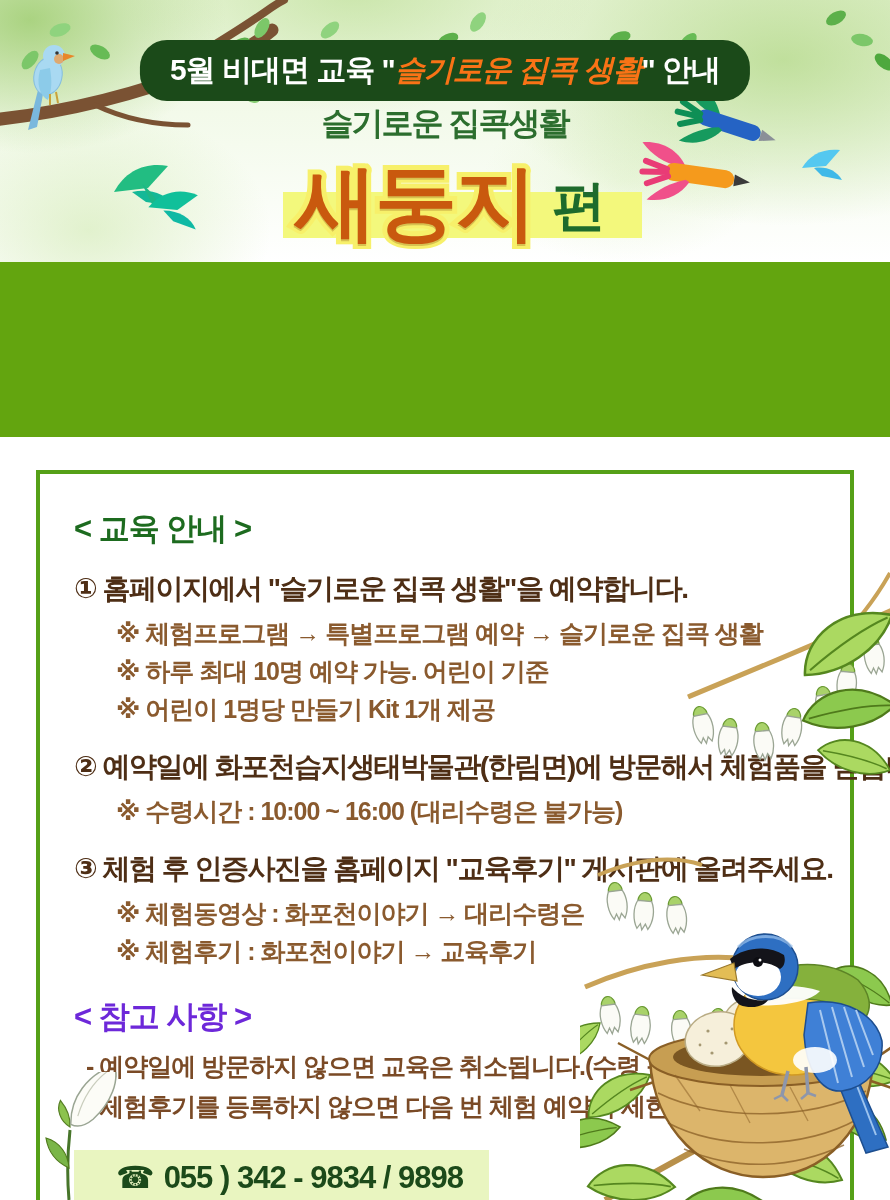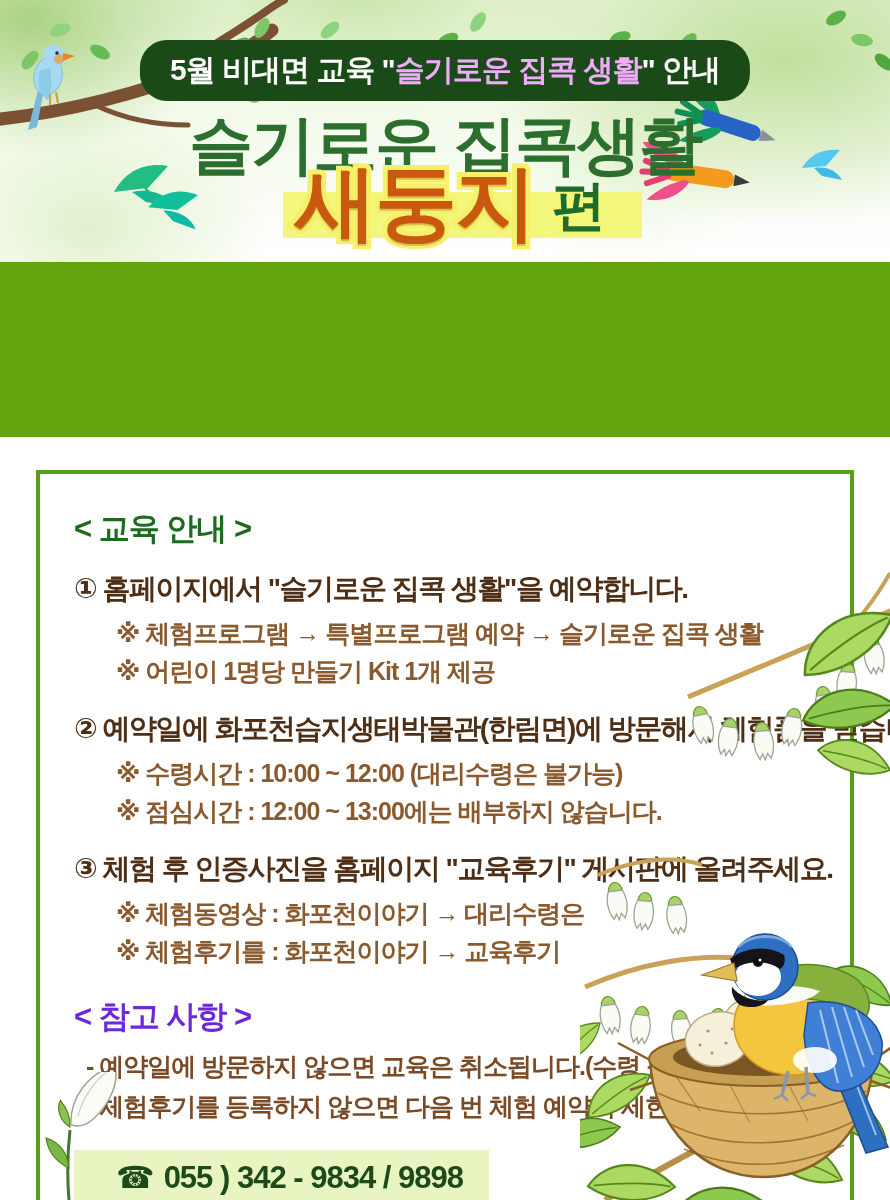--- a/index.html
+++ b/index.html
@@ -13,24 +13,24 @@
       radial-gradient(ellipse 330px 170px at 40% -10px, rgba(181,219,139,.60), rgba(181,219,139,0) 72%),
       radial-gradient(ellipse 420px 230px at 88% 60px, rgba(167,210,118,.65), rgba(167,210,118,0) 72%),
       radial-gradient(ellipse 260px 180px at 10% 230px, rgba(203,231,168,.55), rgba(203,231,168,0) 70%),
       radial-gradient(ellipse 200px 120px at 70% 180px, rgba(214,237,184,.35), rgba(214,237,184,0) 70%),
       linear-gradient(180deg,#ebf6dc 0%,#f5fbee 55%,#ffffff 100%);}
   .top-deco{position:absolute;left:0;top:0;width:890px;height:262px;pointer-events:none;}
 
   .top-banner{position:absolute;left:50%;top:40px;transform:translateX(-50%);
     background:#1b4a19;color:#fff;font-size:30px;font-weight:bold;white-space:nowrap;
     padding:10px 30px;border-radius:27px;letter-spacing:-1px;}
-  .top-banner .hl{color:#f0abfc;}
+  .top-banner .hl{color:#f97316;font-style:italic;}
 
   .page-title{position:absolute;left:0;right:0;top:102px;text-align:center;
-    font-size:64px;font-weight:bold;color:#2c6e2e;letter-spacing:-2px;}
+    font-size:32px;font-weight:bold;color:#2c6e2e;letter-spacing:-2px;}
 
   .badge-box{position:absolute;left:283px;top:192px;width:359px;height:46px;background:#f3f87c;}
   .badge-main,.badge-main-stroke{position:absolute;left:295px;top:162px;font-size:82px;font-weight:bold;
     letter-spacing:-2px;line-height:1;}
   .badge-main-stroke{-webkit-text-stroke:10px #f7f06a;color:transparent;}
   .badge-main{color:#c9590e;text-shadow:0 2px 0 rgba(120,50,5,.25);}
   .badge-suffix{position:absolute;left:552px;top:178px;font-size:54px;font-weight:bold;color:#1e6b2c;line-height:1;}
 
   
   .info-band{position:absolute;left:0;top:262px;width:890px;height:175px;background:#63a50f;}
@@ -171,33 +171,33 @@
       <div class="row-text"><span>2021년 </span><span class="yl">5월 1일</span><span> – </span><span class="yl">31일</span><span>(월요일 제외)</span></div>
     </div>
   </div>
 
   <div class="guide-box">
     <div class="guide-title">&lt; 교육 안내 &gt;</div>
 
     <div class="section">
       <div class="section-heading">① 홈페이지에서 "슬기로운 집콕 생활"을 예약합니다.</div>
       <div class="section-item">※ 체험프로그램 → 특별프로그램 예약 → 슬기로운 집콕 생활</div>
+      <div class="section-item">※ 하루 최대 10명 예약 가능. 어린이 기준</div>
       <div class="section-item">※ 어린이 1명당 만들기 Kit 1개 제공</div>
     </div>
 
     <div class="section">
       <div class="section-heading">② 예약일에 화포천습지생태박물관(한림면)에 방문해서 체험품을 받습니다.</div>
-      <div class="section-item">※ 수령시간 : 10:00 ~ 12:00 (대리수령은 불가능)</div>
-      <div class="section-item">※ 점심시간 : 12:00 ~ 13:00에는 배부하지 않습니다.</div>
+      <div class="section-item">※ 수령시간 : 10:00 ~ 16:00 (대리수령은 불가능)</div>
     </div>
 
     <div class="section">
       <div class="section-heading">③ 체험 후 인증사진을 홈페이지 "교육후기" 게시판에 올려주세요.</div>
       <div class="section-item">※ 체험동영상 : 화포천이야기 → 대리수령은</div>
-      <div class="section-item">※ 체험후기를 : 화포천이야기 → 교육후기</div>
+      <div class="section-item">※ 체험후기 : 화포천이야기 → 교육후기</div>
     </div>
 
     <div class="notes-title">&lt; 참고 사항 &gt;</div>
     <div class="note-item">- 예약일에 방문하지 않으면 교육은 취소됩니다.(수령 불가능)</div>
     <div class="note-item">- 체험후기를 등록하지 않으면 다음 번 체험 예약이 제한됩니다</div>
 
     <div class="phone-banner">
       <span class="phone-icon">☎</span><span>055 ) 342 - 9834 / 9898</span>
     </div>
   </div>

